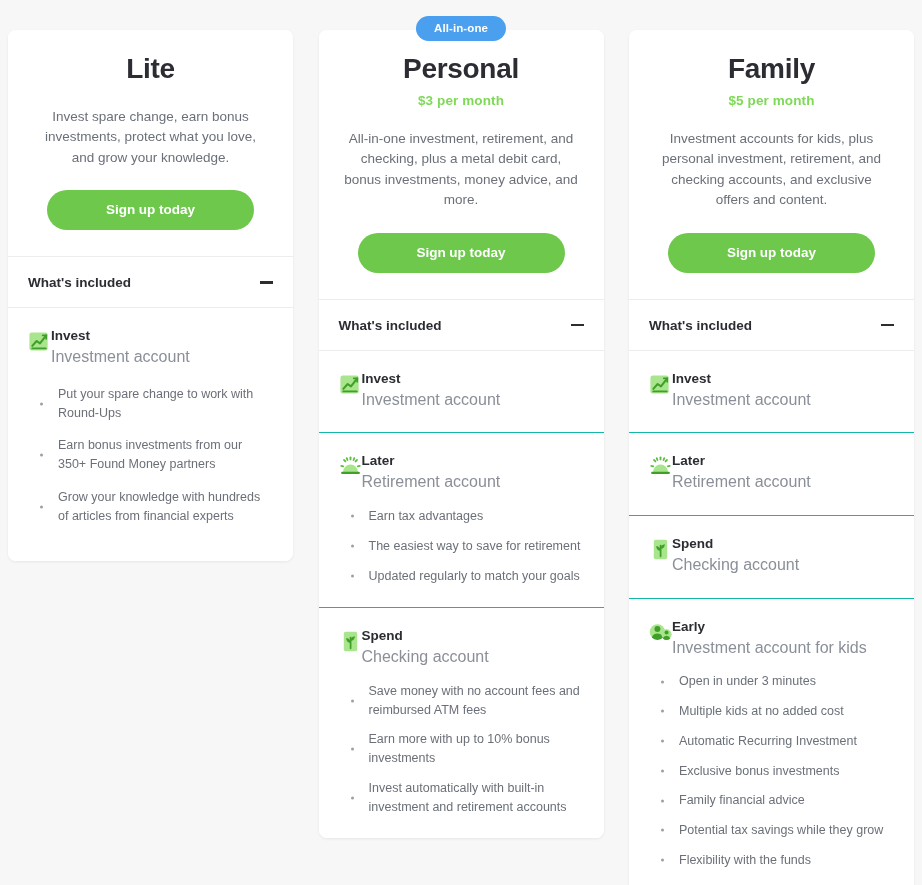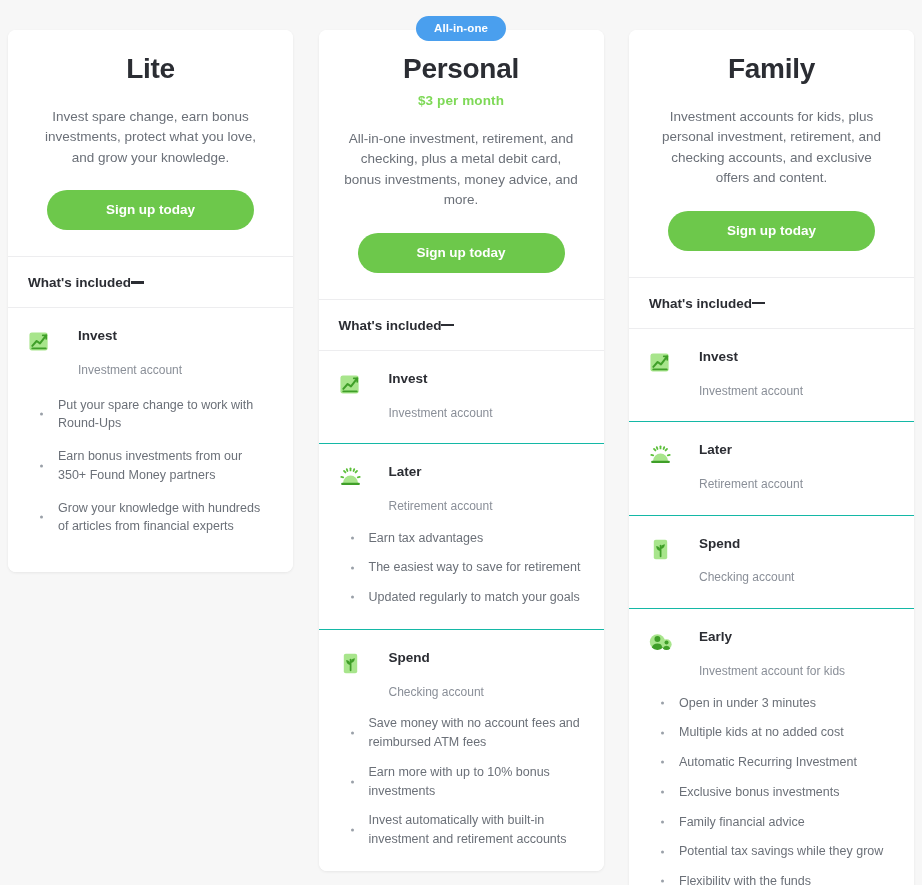--- a/index.html
+++ b/index.html
@@ -93,20 +93,21 @@
     font-size: 13.5px;
     font-weight: bold;
     cursor: pointer;
   }
 
   
   .included-bar {
     border-top: 1px solid #ededef;
     display: flex;
     align-items: center;
+    justify-content: space-between;
     padding: 18px 20px 17px 20px;
     cursor: pointer;
   }
   .included-label {
     font-size: 13.5px;
     font-weight: bold;
     color: #2b2d33;
   }
   .minus {
     width: 13px;
@@ -119,39 +120,39 @@
   .features { padding: 0; }
   .feature {
     border-top: 1px solid #14b8a6;
     padding: 20px 20px 22px 20px;
   }
   .feature:first-child { border-top: 1px solid #ededef; }
 
   .feature-head {
     display: flex;
     align-items: flex-start;
-    gap: 27px;
+    gap: 0;
   }
   .feature-icon {
     flex: 0 0 auto;
     width: 23px;
     height: 23px;
     margin-top: 2px;
   }
   .feature-icon svg { display: block; width: 23px; height: 23px; }
   .feature-title {
     font-size: 13.5px;
     font-weight: bold;
     color: #2b2d33;
     line-height: 1.25;
   }
   .feature-sub {
-    font-size: 12px;
+    font-size: 16px;
     color: #8a8f98;
-    margin-top: 18px;
+    margin-top: 2px;
     line-height: 1.3;
   }
 
   .bullets { margin: 14px 0 0 0; list-style: none; }
   .bullets li {
     position: relative;
     padding-left: 30px;
     font-size: 12.5px;
     line-height: 1.5;
     color: #6b7078;
@@ -293,20 +294,21 @@
               <li>Invest automatically with built-in investment and retirement accounts</li>
             </ul>
           </div>
         </div>
       </div>
     </div>
     <div class="card card-family">
       <div class="card-inner">
         <div class="head">
           <div class="plan-name">Family</div>
+          <div class="plan-price">$5 per month</div>
           <div class="plan-desc">Investment accounts for kids, plus personal investment, retirement, and checking accounts, and exclusive offers and content.</div>
           <button class="cta">Sign up today</button>
         </div>
         <div class="included-bar">
           <span class="included-label">What's included</span>
           <span class="minus"></span>
         </div>
         <div class="features">
           <div class="feature">
             <div class="feature-head">

